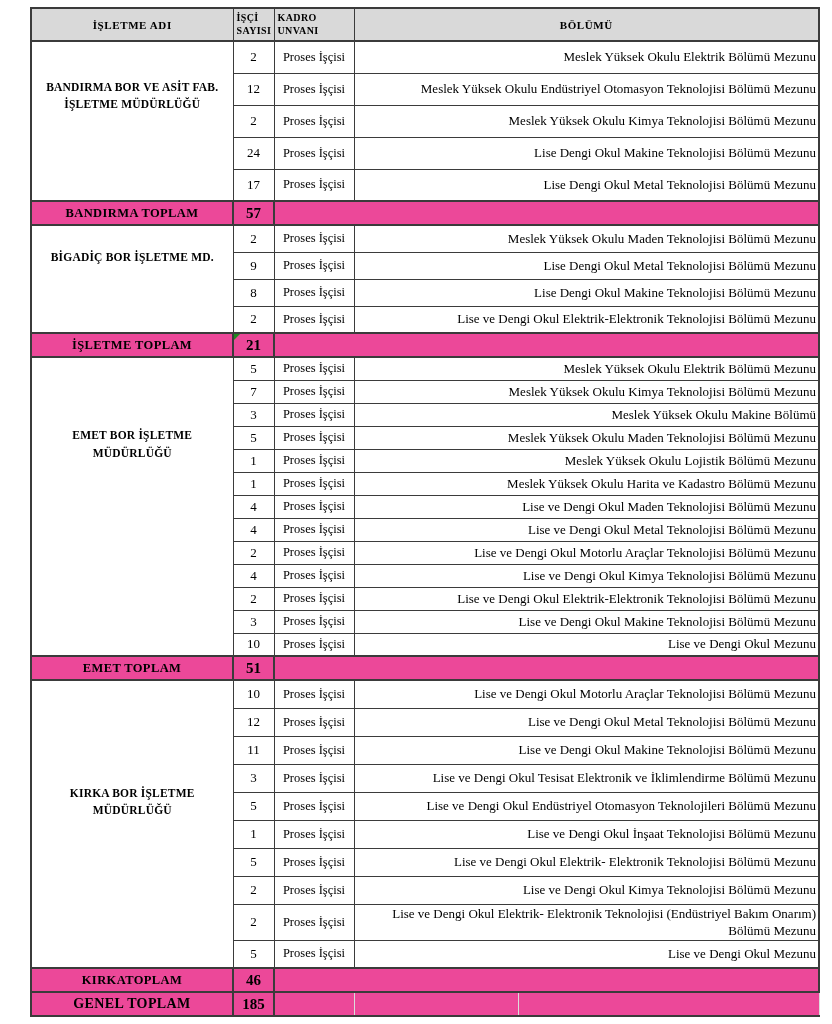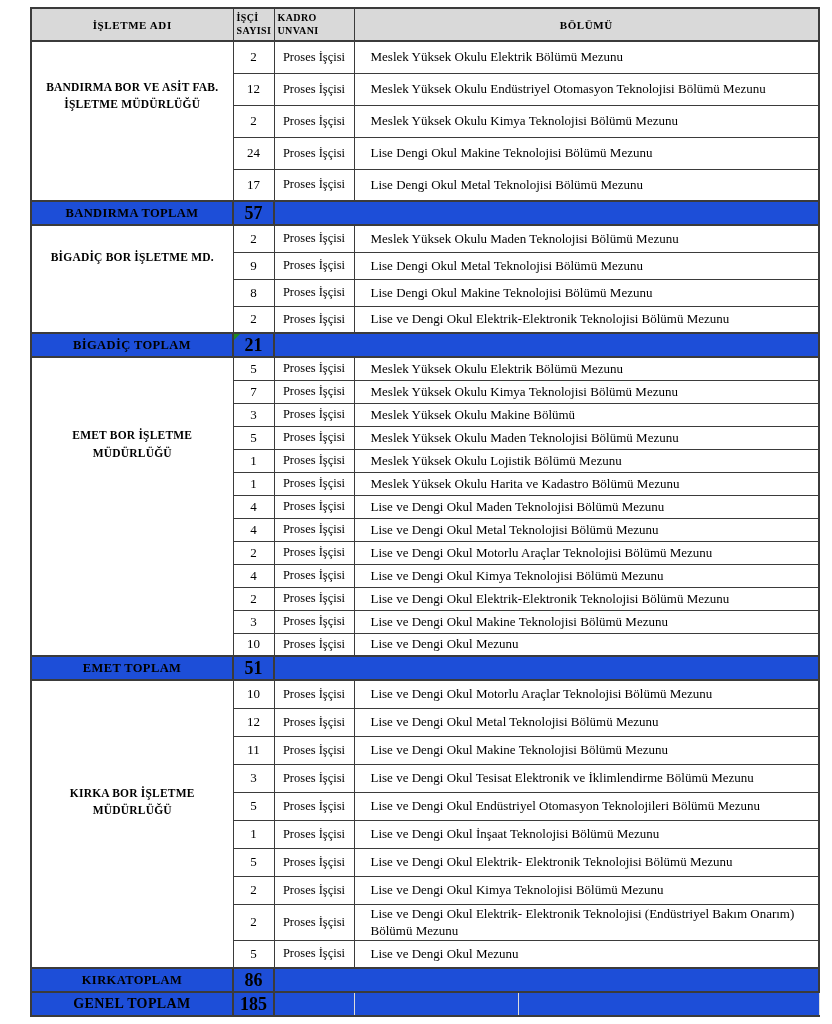--- a/index.html
+++ b/index.html
@@ -36,47 +36,47 @@
   td.h-isletme { text-align: center; font-size: 11px; letter-spacing: 0.6px; }
   td.h-small  { text-align: left; font-size: 10px; line-height: 1.25; padding-left: 3px; letter-spacing: 0.4px; }
   td.h-bolum  { text-align: center; font-size: 11px; letter-spacing: 0.6px; }
 
   .edge-l { border-left: 2px solid #3b3b3b; }
   .edge-r { border-right: 2px solid #3b3b3b; }
 
   
   td.count { text-align: center; font-size: 13px; }
   td.title { text-align: center; font-size: 12.5px; padding: 0 1px; white-space: nowrap; }
-  td.dept  { text-align: left; font-size: 13px; padding-left: 16px; line-height: 1.35; }
+  td.dept  { text-align: right; font-size: 13px; padding-left: 16px; line-height: 1.35; }
 
   td.gname {
     text-align: center; font-weight: bold; font-size: 11.5px;
     padding: 0 1px; line-height: 1.5; letter-spacing: 0.2px;
   }
   td.pad-g0 { padding-bottom: 50px; }
   td.pad-g1 { padding-bottom: 42px; }
   td.pad-g2 { padding-bottom: 124px; margin-top: 36px; }
   td.pad-g3 { padding-bottom: 44px; margin-left: 36px; }
 
   
   tr.rg0 > td { height: 32px; }
   tr.rg1 > td { height: 27px; }
   tr.rg2 > td { height: 23px; }
   tr.rg3 > td { height: 28px; }
 
   
   tr.total-row > td {
-    background: #1d4ed8;
+    background: #ec4899;
     font-weight: bold;
     border-top: 2px solid #3b3b3b;
     border-bottom: 2px solid #3b3b3b;
     height: 24px;
   }
   tr.total-row td.t-label { text-align: center; font-size: 12.5px; letter-spacing: 0.4px; }
-  tr.total-row td.t-value { text-align: center; font-size: 18px; position: relative;
+  tr.total-row td.t-value { text-align: center; font-size: 15px; position: relative;
                             border-left: 2px solid #3b3b3b; border-right: 2px solid #3b3b3b; }
 
   
   tr.grand-row > td.t-label { font-size: 14px; height: 20px; }
   tr.grand-row > td { border-bottom: 2px solid #3b3b3b; }
   td.light-cell {
     background: #ffffff;
     border: 1px solid #dcdcdc;
     border-top: 2px solid #3b3b3b;
   }
@@ -161,21 +161,21 @@
         <td class="count">8</td>
         <td class="title">Proses İşçisi</td>
         <td class="dept edge-r" colspan="2">Lise Dengi Okul Makine Teknolojisi Bölümü Mezunu</td>
       </tr>
       <tr class="rg1">
         <td class="count">2</td>
         <td class="title">Proses İşçisi</td>
         <td class="dept edge-r" colspan="2">Lise ve Dengi Okul Elektrik-Elektronik Teknolojisi Bölümü Mezunu</td>
       </tr>
       <tr class="total-row">
-        <td class="t-label edge-l">BİGADİÇ TOPLAM</td>
+        <td class="t-label edge-l">İŞLETME TOPLAM</td>
         <td class="t-value"><span class="flag"></span>21</td>
         <td class="edge-r" colspan="3"></td>
       </tr>
       <tr class="rg2">
         <td class="gname edge-l pad-g2" rowspan="13">EMET BOR İŞLETME MÜDÜRLÜĞÜ</td>
         <td class="count">5</td>
         <td class="title">Proses İşçisi</td>
         <td class="dept edge-r" colspan="2">Meslek Yüksek Okulu Elektrik Bölümü Mezunu</td>
       </tr>
       <tr class="rg2">
@@ -289,21 +289,21 @@
         <td class="title">Proses İşçisi</td>
         <td class="dept edge-r" colspan="2">Lise ve Dengi Okul Elektrik- Elektronik Teknolojisi (Endüstriyel Bakım Onarım) Bölümü Mezunu</td>
       </tr>
       <tr class="rg3">
         <td class="count">5</td>
         <td class="title">Proses İşçisi</td>
         <td class="dept edge-r" colspan="2">Lise ve Dengi Okul Mezunu</td>
       </tr>
       <tr class="total-row">
         <td class="t-label edge-l">KIRKATOPLAM</td>
-        <td class="t-value">86</td>
+        <td class="t-value">46</td>
         <td class="edge-r" colspan="3"></td>
       </tr>
       <tr class="total-row grand-row">
         <td class="t-label edge-l">GENEL TOPLAM</td>
         <td class="t-value">185</td>
         <td class="light-cell"></td>
         <td class="light-cell"></td>
         <td class="light-cell"></td>
       </tr>
     </tbody>

